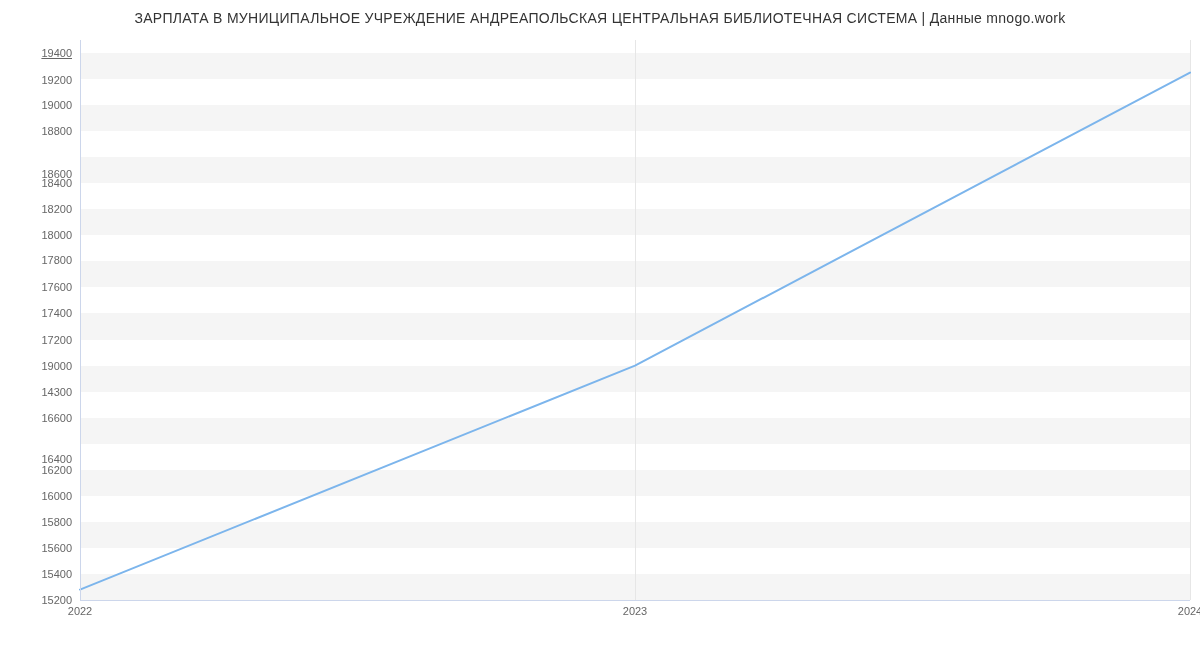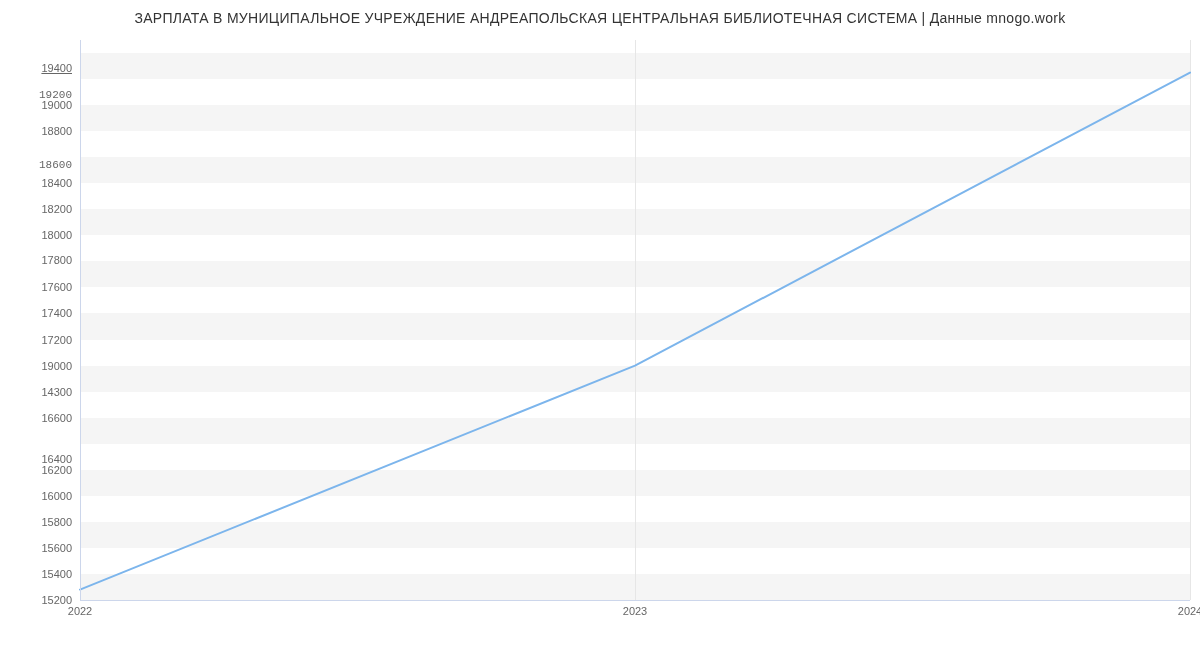--- a/index.html
+++ b/index.html
@@ -122,25 +122,25 @@
       <div class="y-tick-label" style="top: 417.674px;">16600</div>
       <div class="y-tick-label" style="top: 391.628px;">14300</div>
       <div class="y-tick-label" style="top: 365.581px;">19000</div>
       <div class="y-tick-label" style="top: 339.535px;">17200</div>
       <div class="y-tick-label" style="top: 313.488px;">17400</div>
       <div class="y-tick-label" style="top: 287.442px;">17600</div>
       <div class="y-tick-label" style="top: 260px;">17800</div>
       <div class="y-tick-label" style="top: 235.349px;">18000</div>
       <div class="y-tick-label" style="top: 209.302px;">18200</div>
       <div class="y-tick-label" style="top: 183.256px;">18400</div>
-      <div class="y-tick-label" style="top: 165px; font-family: Liberation Mono, monospace;">18600</div>
+      <div class="y-tick-label" style="top: 174px;">18600</div>
       <div class="y-tick-label" style="top: 131.163px;">18800</div>
       <div class="y-tick-label" style="top: 105.116px; text-align: right;">19000</div>
-      <div class="y-tick-label" style="top: 95px; font-family: Liberation Mono, monospace;">19200</div>
-      <div class="y-tick-label" style="top: 68px; text-decoration: underline;">19400</div>
+      <div class="y-tick-label" style="top: 80px;">19200</div>
+      <div class="y-tick-label" style="top: 53px; text-decoration: underline;">19400</div>
     </div>
   <div>
       <div class="x-tick-label" style="left: 80px;">2022</div>
       <div class="x-tick-label" style="left: 635px;">2023</div>
       <div class="x-tick-label" style="left: 1190px;">2024</div>
     </div>
 
 </div>
 
 </body></html>

